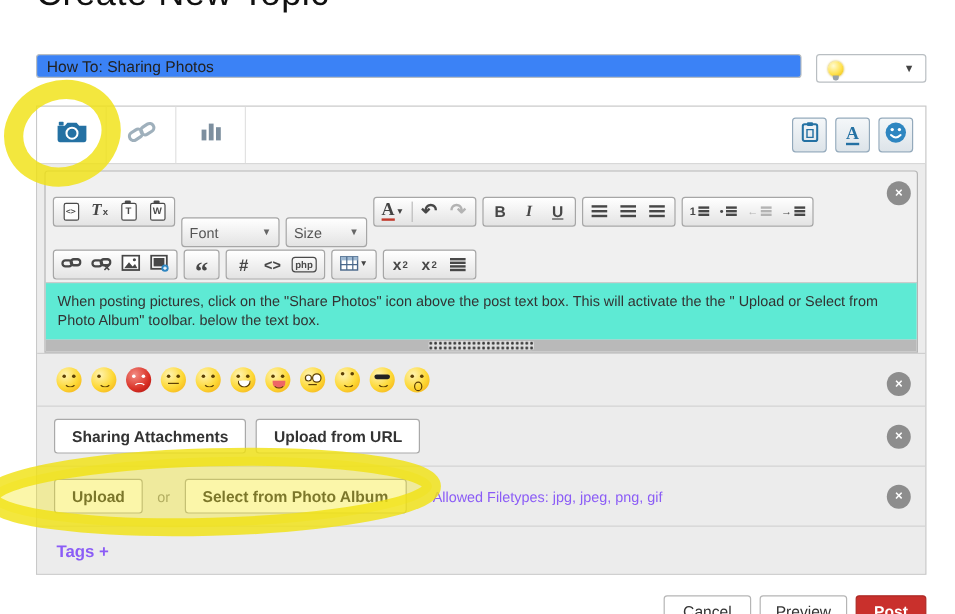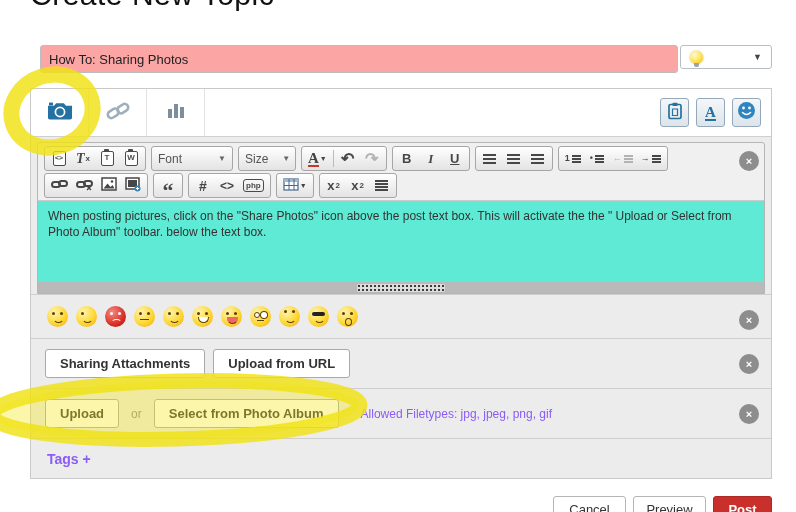--- a/index.html
+++ b/index.html
@@ -10,23 +10,23 @@
     background: #fff;
     color: #222;
   }
   
   .page-title {
     position: absolute; left: 30px; top: -22px;
     font-size: 30px; font-weight: 500; color: #111; letter-spacing: .5px;
   }
   
   .title-input {
-    position: absolute; left: 30px; top: 45px; width: 638px; height: 28px;
-    border: 1px solid #b9bec2; border-radius: 3px; background: #fca5a5;
-    font: 13px "Liberation Sans", sans-serif; color: #222; padding: 0 8px; margin-left: 10px;
+    position: absolute; left: 30px; top: 45px; width: 638px; height: 20px;
+    border: 1px solid #b9bec2; border-radius: 3px; background: #3b82f6;
+    font: 13px "Liberation Sans", sans-serif; color: #222; padding: 0 8px;
   }
   .icon-dropdown {
     position: absolute; left: 680px; top: 45px; width: 92px; height: 24px;
     border: 1px solid #b9bec2; border-radius: 3px; background: #fff;
     display: flex; align-items: center; justify-content: space-between;
     padding: 0 9px; cursor: pointer;
   }
   .bulb { position: relative; width: 13px; height: 13px; border-radius: 50%;
     background: radial-gradient(circle at 35% 30%, #fffbd2, #ffe14d 55%, #e8b800);
     box-shadow: 0 0 2px #c9a200; }
@@ -57,23 +57,23 @@
   .tbar { display: flex; align-items: center; gap: 5px; padding: 3px 6px 2px 6px; }
   .tbar.second { padding-top: 0; }
   .grp { display: flex; align-items: center; border: 1px solid #a6a6a6; border-radius: 3px;
     background: linear-gradient(#ffffff, #e3e3e3); padding: 1px 2px; height: 25px; }
   .tbtn { min-width: 24px; height: 21px; padding: 0 4px; display:flex; align-items:center;
     justify-content:center; gap:1px; color:#474747; font: bold 13px "Liberation Sans", sans-serif;
     cursor: pointer; border-radius: 2px; }
   .tbtn.disabled { color: #b3b3b3; cursor: default; }
   .vsep { width:1px; height:17px; background:#bbb; margin:0 2px; }
   .dd { display:flex; justify-content:space-between; cursor:pointer;
-    color:#555; font: 12px "Liberation Sans", sans-serif; padding: 8px 6px; }
+    color:#555; font: 12px "Liberation Sans", sans-serif; padding: 8px 6px; margin-top: 35px; }
   .dd .caret { margin-left: 14px; font-size: 8px; color:#666; }
-  .dd-font { width: 82px; } .dd-size { width: 58px; }
+  .dd-font { width: 82px; } .dd-size { width: 68px; }
   .italicT { font: bold italic 14px "Liberation Serif", serif; }
   .subx { font: bold 8px "Liberation Sans", sans-serif; vertical-align: sub; }
   .clip-ico { position: relative; width: 13px; height: 15px; border: 1.5px solid #4a4a4a;
     border-radius: 2px; font: bold 8px/12px "Liberation Sans", sans-serif; text-align: center;
     color:#4a4a4a; background: #fdfdfd; }
   .clip-ico::before { content:""; position:absolute; top:-3px; left:2.5px; width:5px; height:3px;
     background:#4a4a4a; border-radius:1px; }
   .src-ico { width: 13px; height: 15px; border: 1.5px solid #4a4a4a; border-radius: 2px;
     font: bold 7px/12px "DejaVu Sans Mono", monospace; text-align:center; color:#4a4a4a; background:#fdfdfd; }
   .bars-ico { width: 13px; height: 2px; background: #474747;

